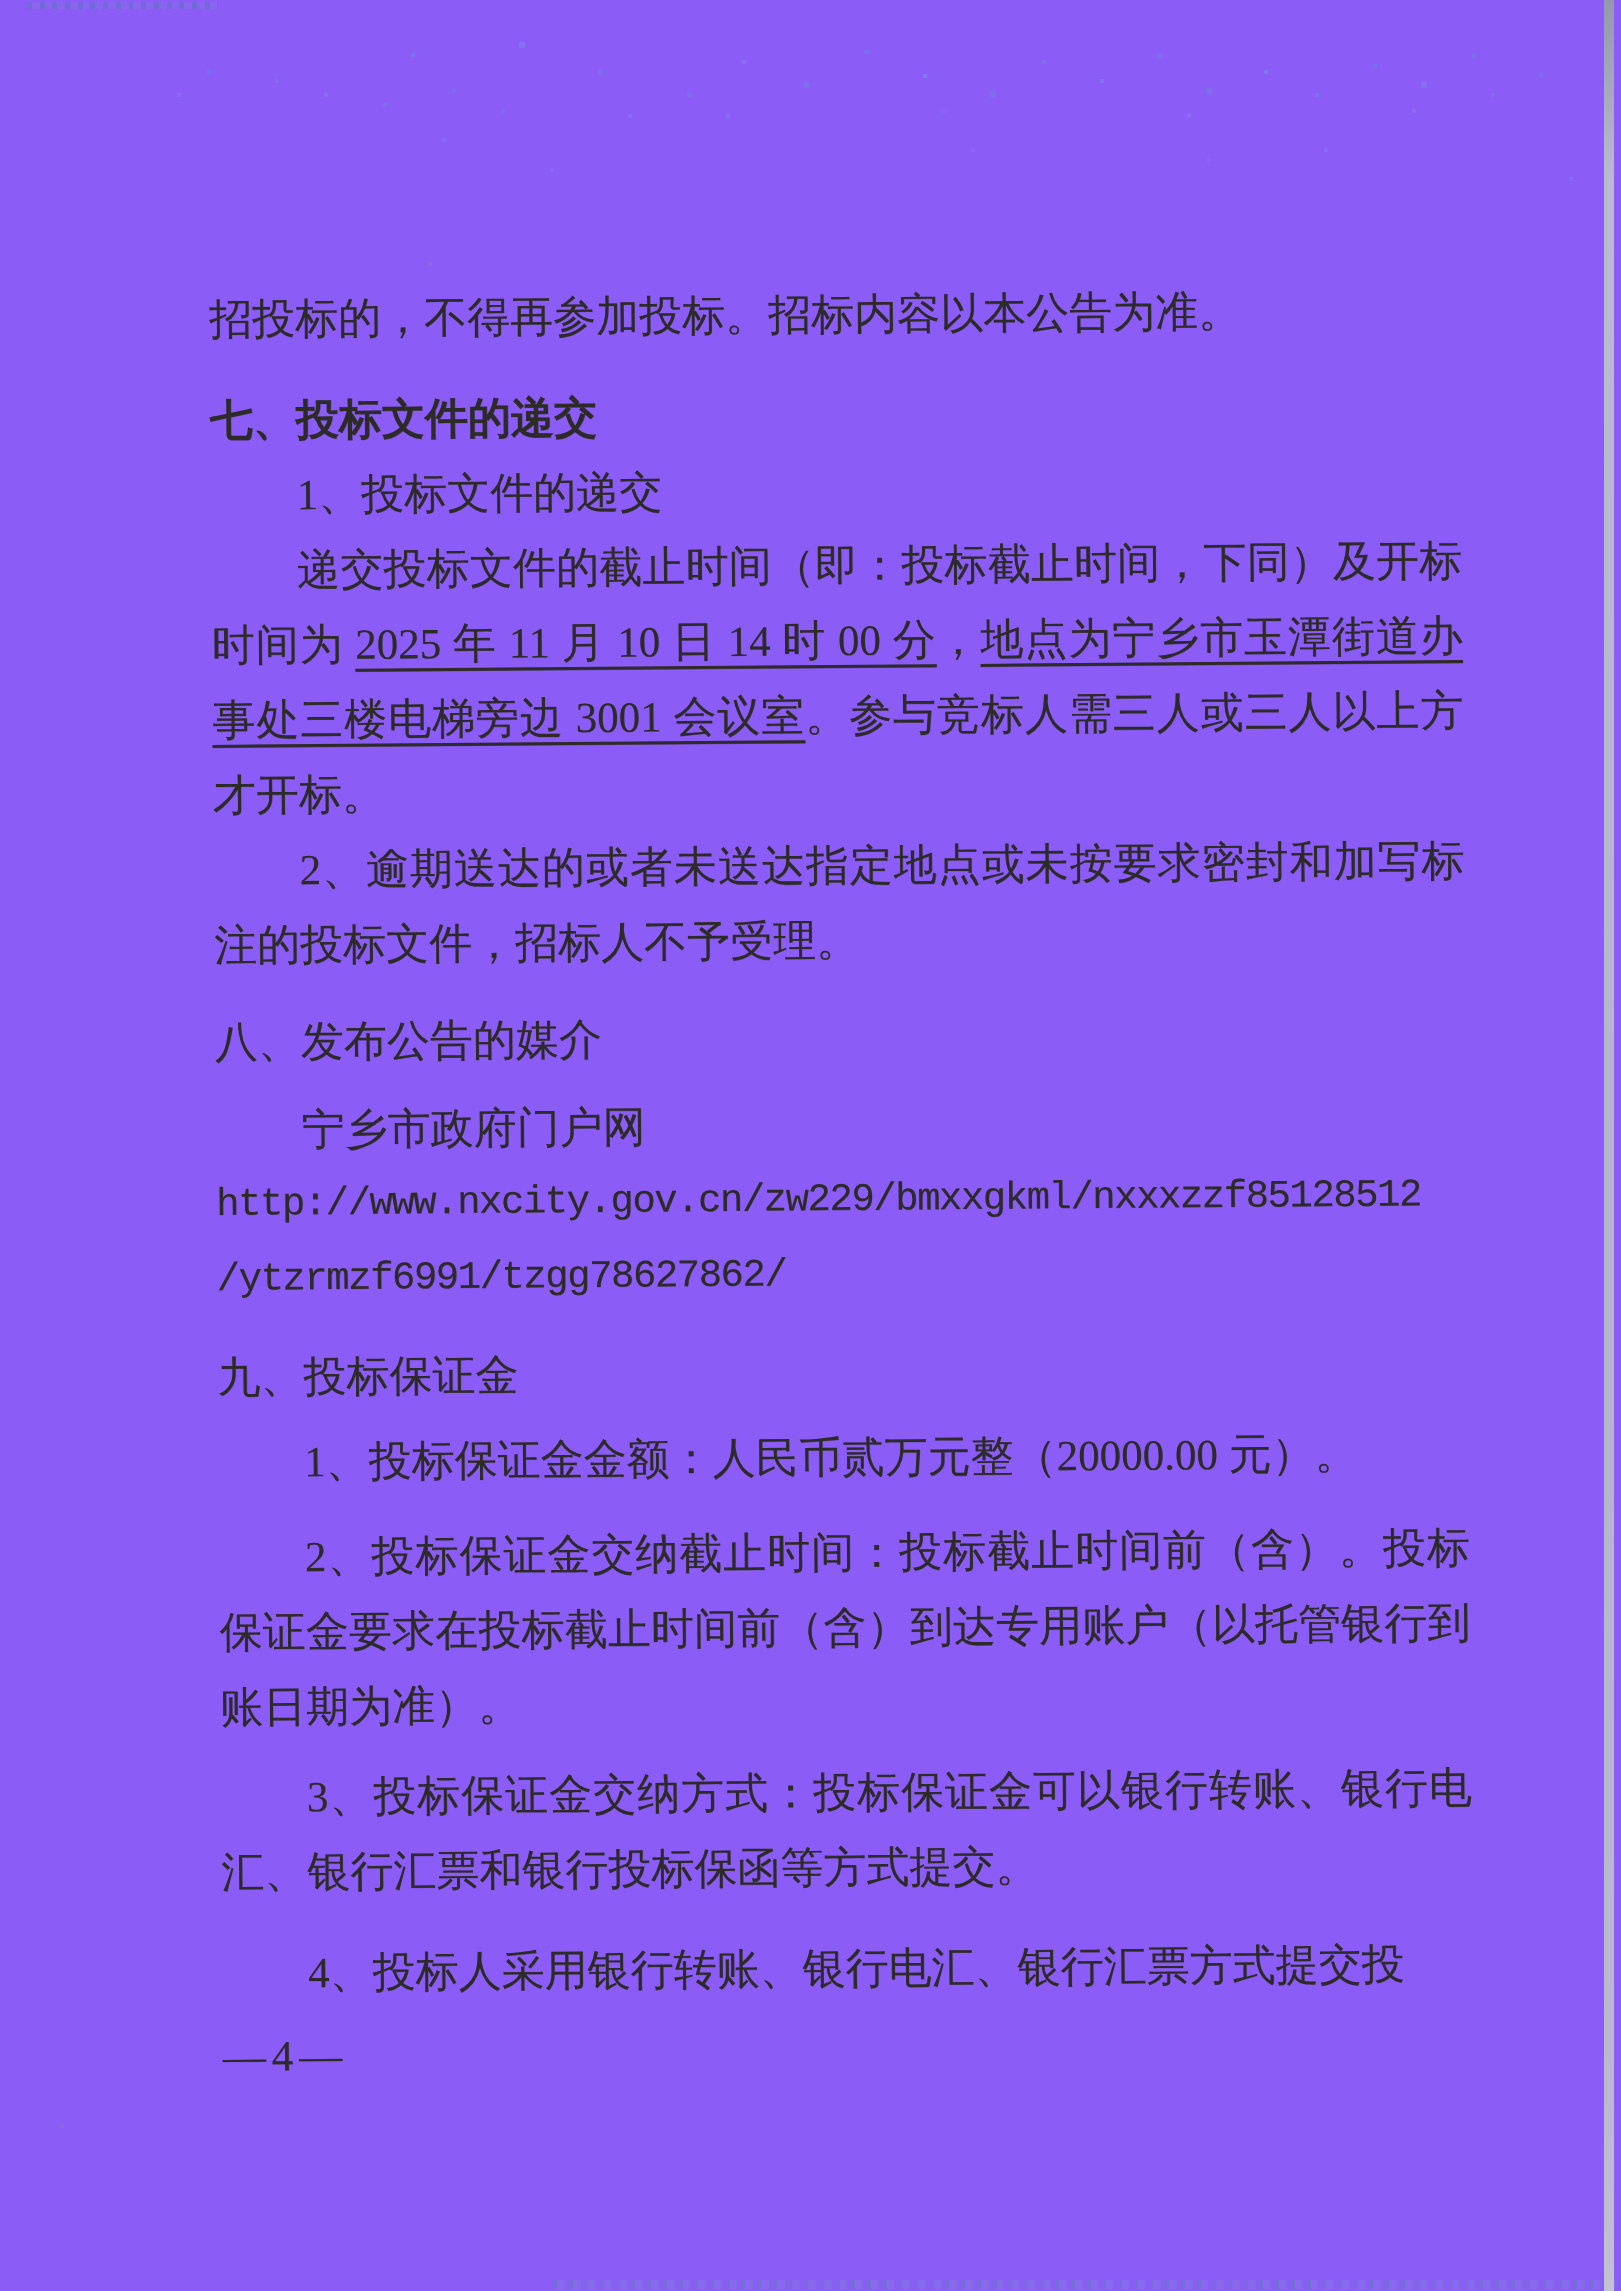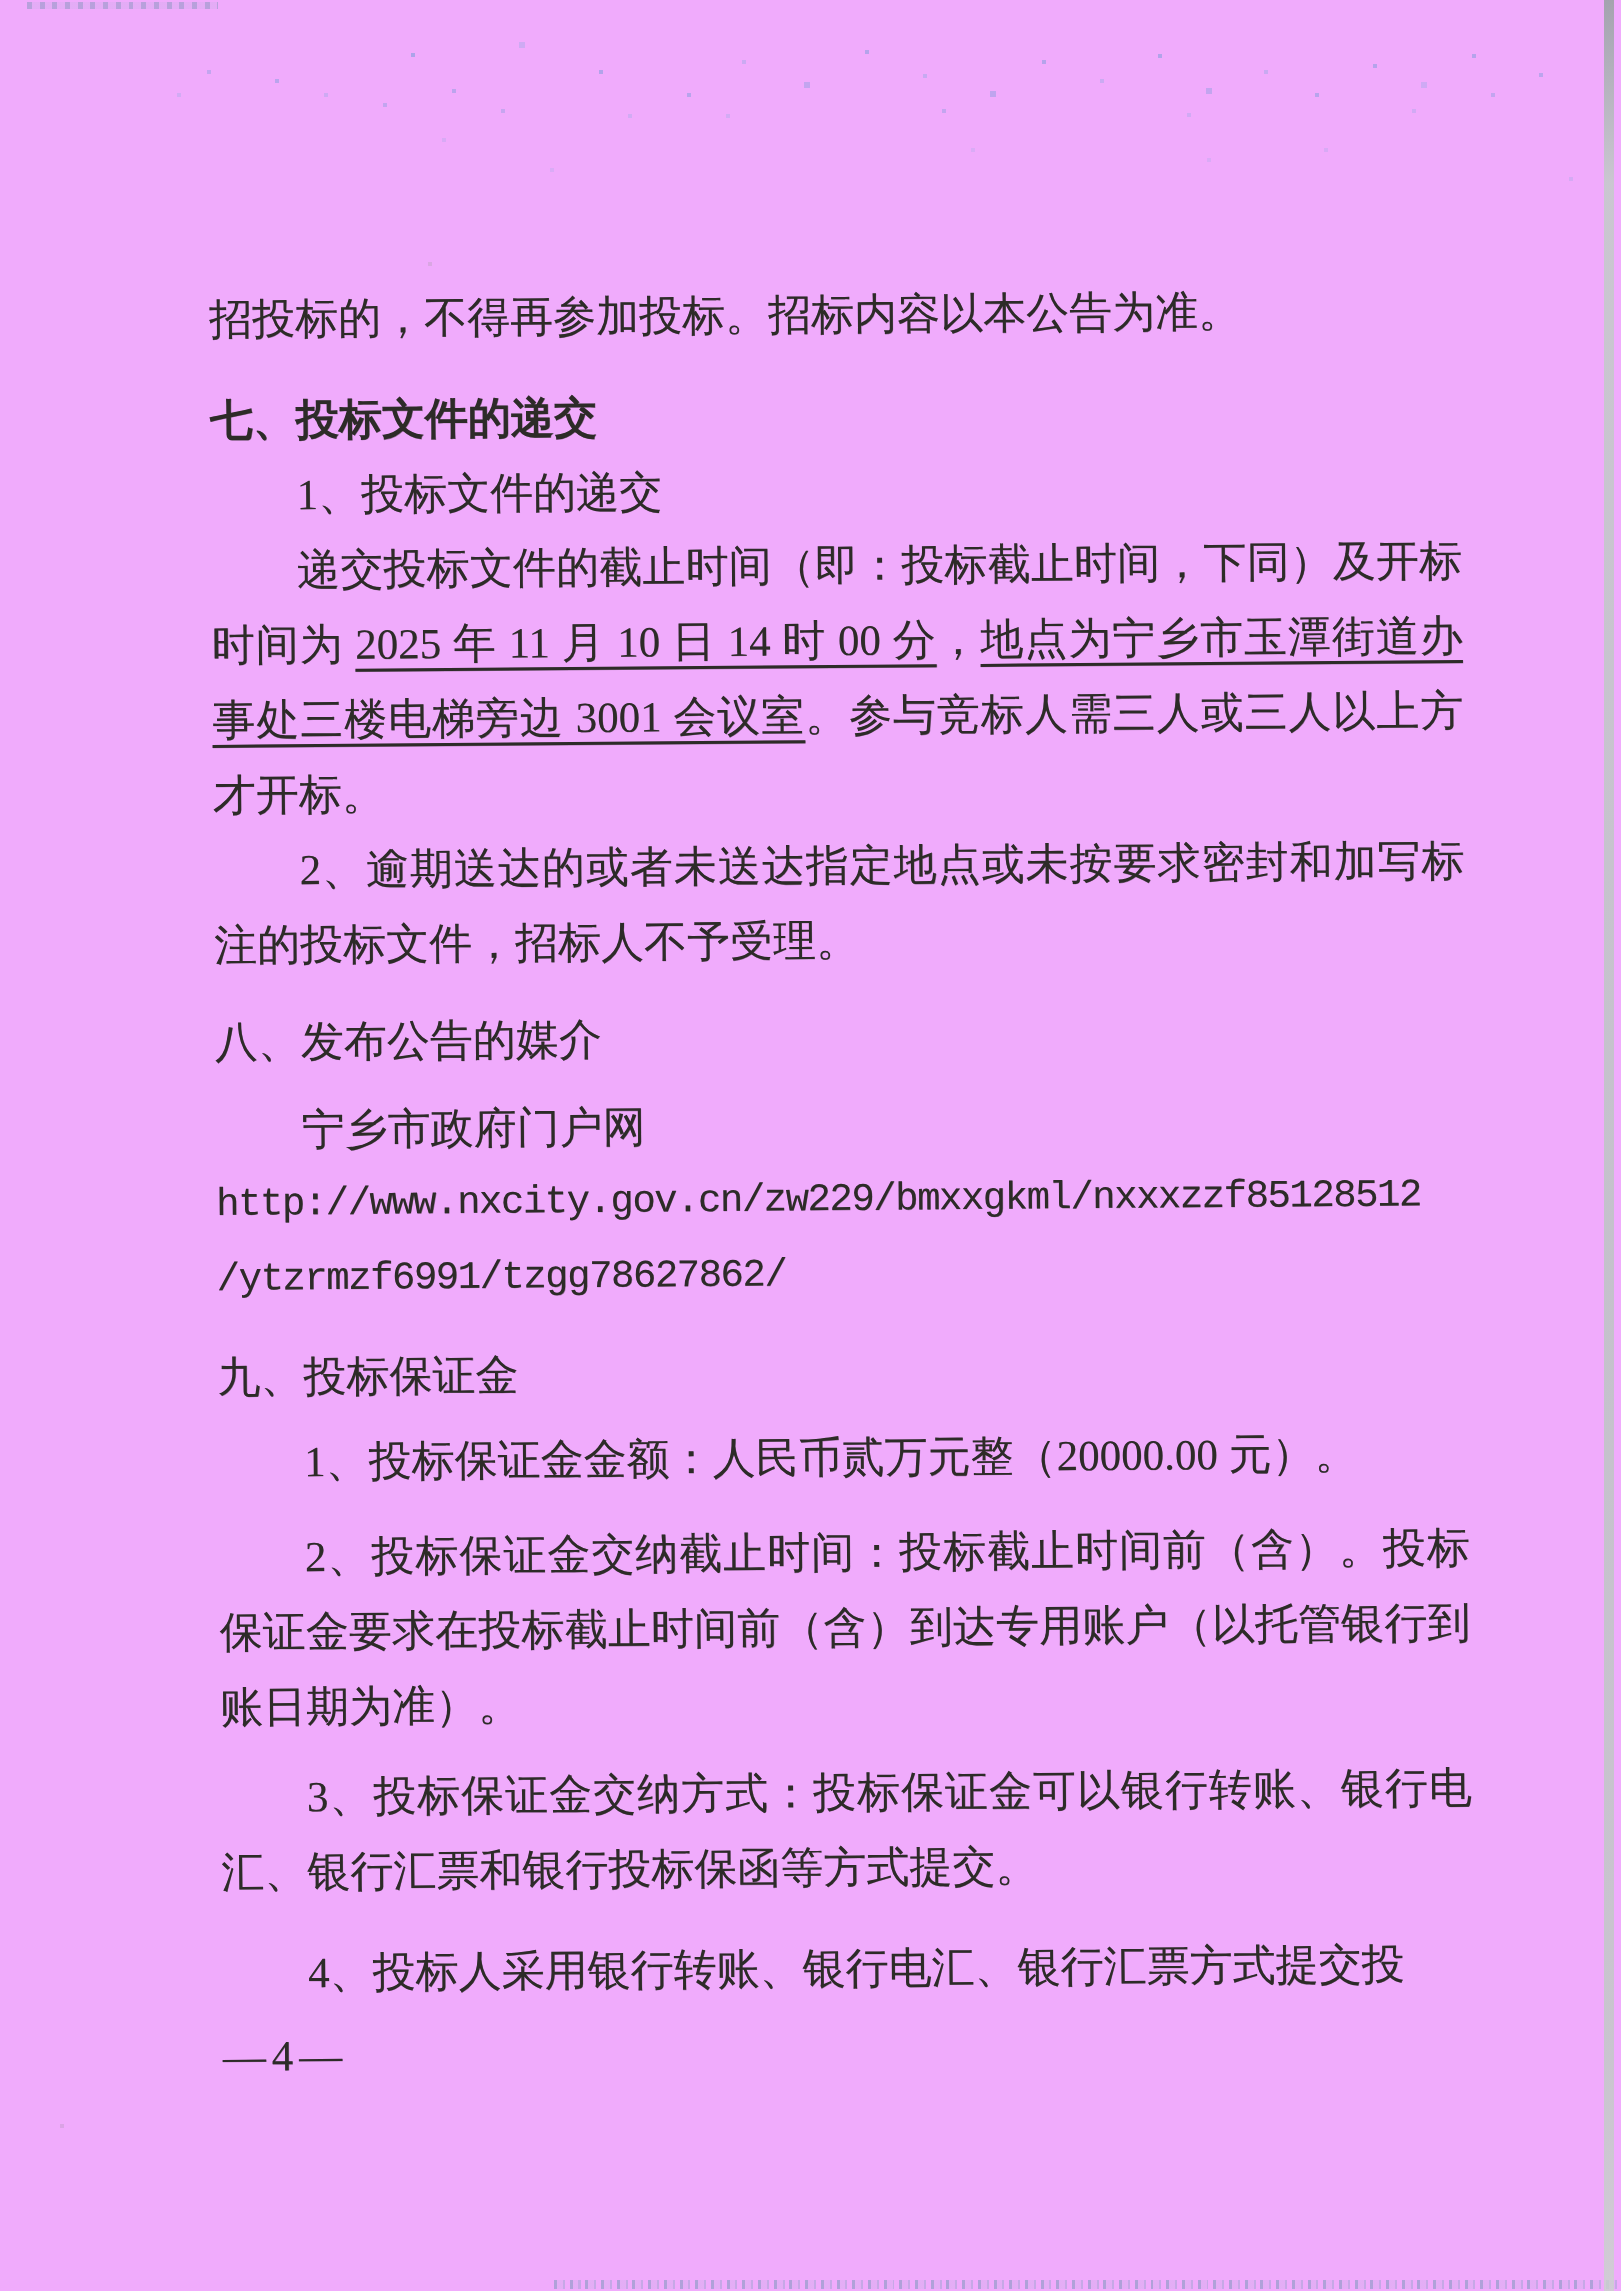--- a/index.html
+++ b/index.html
@@ -1,21 +1,21 @@
 <!DOCTYPE html>
 <html lang="zh"><head>
 <meta charset="utf-8">
 <title>扫描文档 第4页</title>
 <style>
   html,body{margin:0;padding:0;background:#e8e8e8;}
   .page{
     position:relative;
     width:1621px;height:2292px;
     margin:0 auto;
-    background:#f0abfc;
+    background:#8b5cf6;
     overflow:hidden;
     font-family:"Liberation Serif","DejaVu Serif",serif;
     color:#2d2b28;
   }
   
   .edge-strip{
     position:absolute;left:1604px;top:0;width:9.8px;height:2292px;
     background:linear-gradient(180deg,#96a1a2 0%,#c3cbc9 8%,#bcc5c3 55%,#c2c9c7 90%,#ccd1cf 100%);
     opacity:.85;
   }

